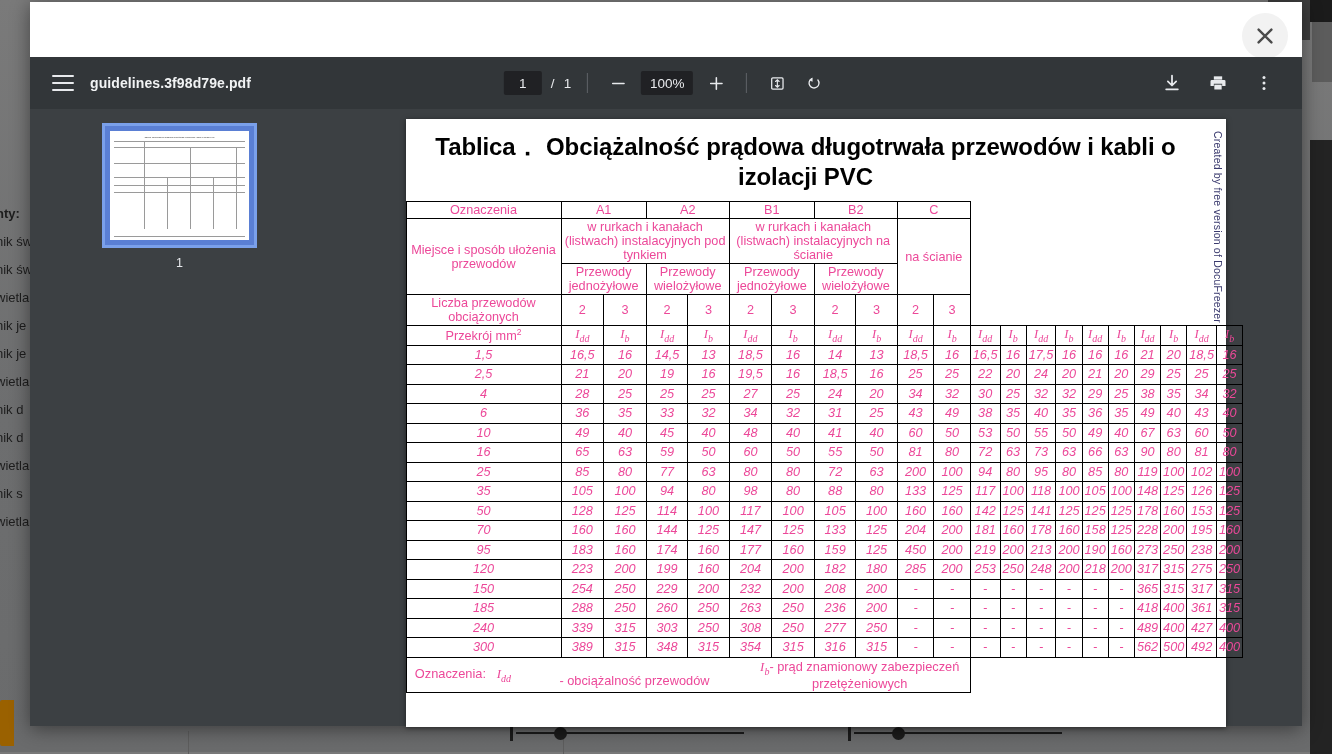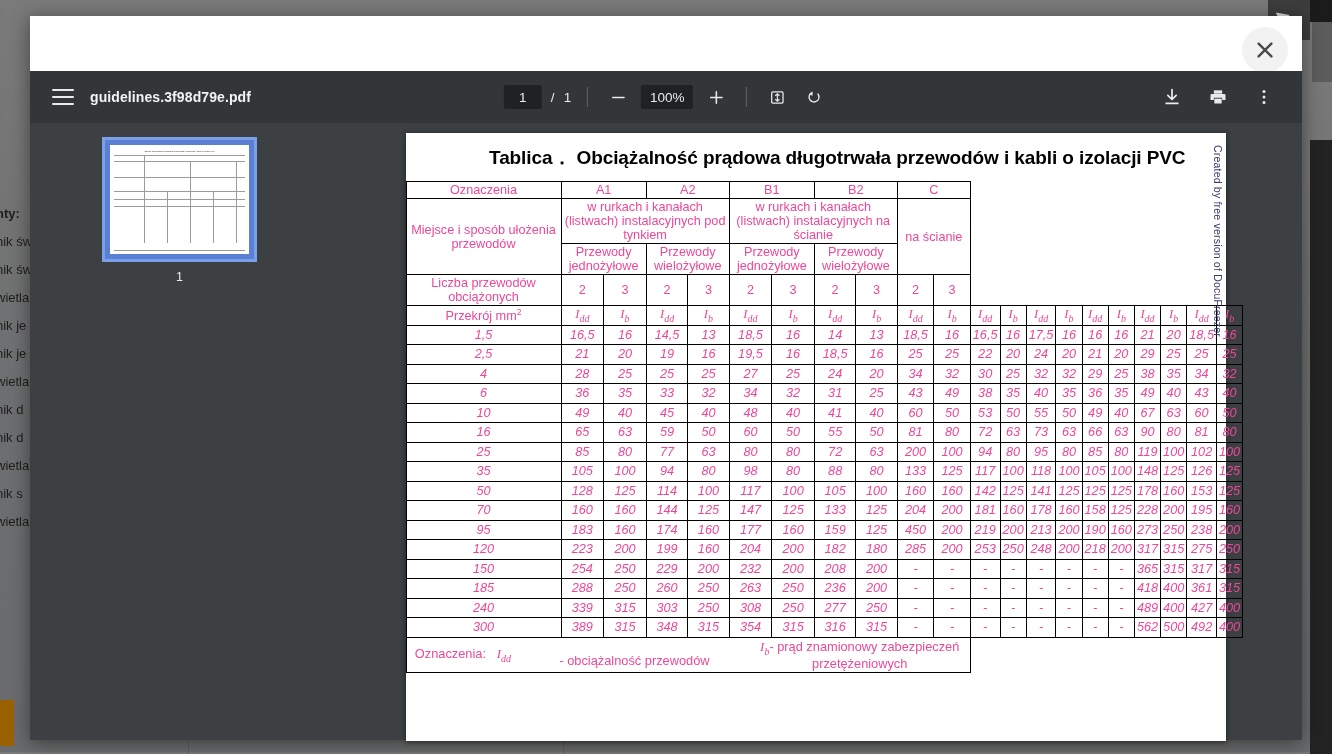--- a/index.html
+++ b/index.html
@@ -33,21 +33,21 @@
   .bg-shape { position:absolute; bottom:0; height:22px; border-top:2px solid #1c1c1c; }
   .bg-shape:before { content:""; position:absolute; left:38px; top:-7px; width:13px;height:13px;
      border-radius:50%; background:#1c1c1c; }
   .bg-shape:after { content:""; position:absolute; left:-6px; top:-9px; width:3px;height:16px;
      background:#1c1c1c; }
   .bg-shape-a { left:516px; width:228px; }
   .bg-shape-b { left:854px; width:208px; }
 
   
   .modal {
-    position:absolute; left:30px; top:16px; width:1272px; height:724px;
+    position:absolute; left:30px; top:2px; width:1272px; height:724px;
     background:#ffffff; box-shadow:0 3px 18px rgba(0,0,0,.45);
   }
   .modal-head { height:55px; background:#fff; position:relative; }
   .close-btn {
     position:absolute; right:14px; top:11px; width:46px; height:46px; border-radius:50%;
     display:flex; align-items:center; justify-content:center; cursor:pointer;
     background:#f2f2f2; border:none;
   }
   .close-btn svg { width:22px; height:22px; }
 
@@ -90,21 +90,21 @@
   .thumb-txt { position:absolute; left:0; right:0; font-size:2.1px; color:#2a2a2a;
      text-align:center; line-height:2.6px; }
   .thumb-label { color:#e8eaed; font-size:12.5px; margin-top:8px; }
 
   .page-area { flex:1; display:flex; justify-content:center; padding-top:10px; }
   .pdf-page { width:820px; height:608px; background:#fff; position:relative;
      box-shadow:0 1px 5px rgba(0,0,0,.5); }
   .watermark { position:absolute; right:2px; top:12px; writing-mode:vertical-rl;
      font-size:10.5px; color:#3a3a6e; letter-spacing:.2px; white-space:nowrap; }
 
-  .doc-title-main { text-align:right; font-weight:bold; font-size:19px;
+  .doc-title-main { text-align:center; font-weight:bold; font-size:24px;
      color:#000; padding:12px 40px 10px 20px; letter-spacing:-.1px; }
 
   
   table.t { border-collapse:collapse; margin:0 auto; width:778px; color:#ec4899;
      font-size:12.7px; }
   table.t td, table.t th { border:1px solid #000; padding:1px 2px; font-weight:normal;
      text-align:center; vertical-align:middle; }
   .cell-pad { padding:3px 4px; }
   .lbl-col { width:136px; }
   .num-col { width:32px; }

